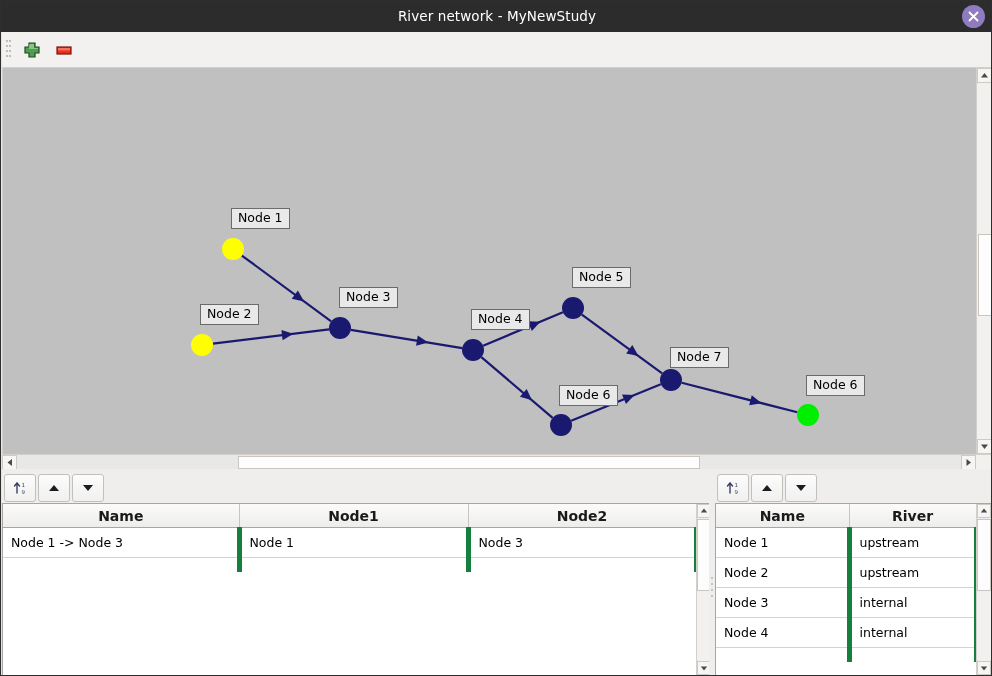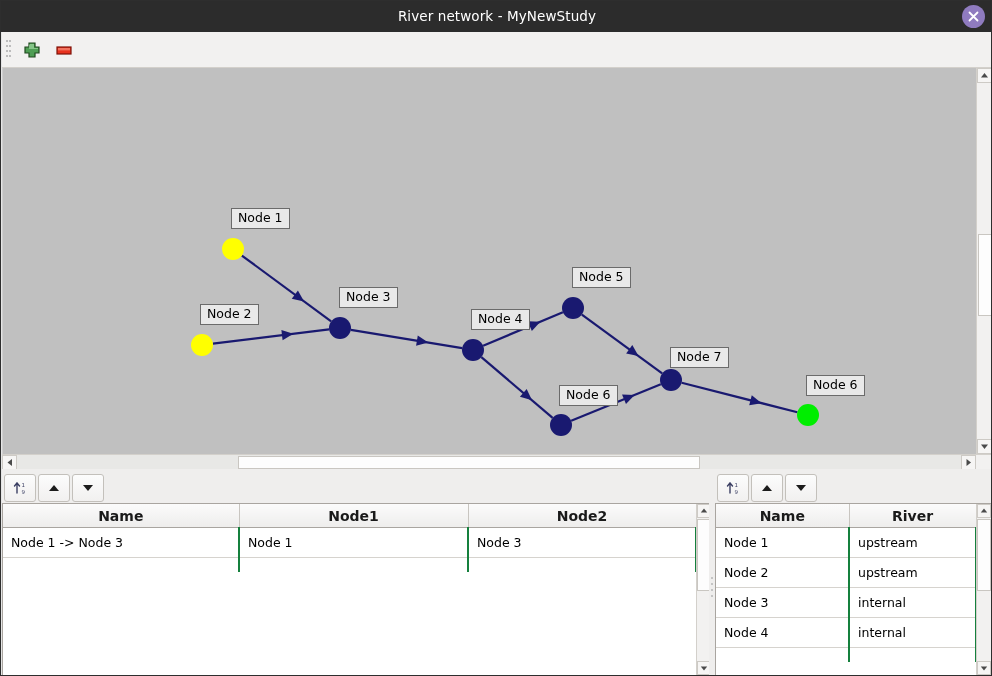--- a/index.html
+++ b/index.html
@@ -243,21 +243,21 @@
     border-right: 1px solid #c8c5c0;
     border-bottom: 1px solid #a9a5a0;
     font-weight: bold;
     font-size: 14px;
     height: 23px;
     text-align: center;
     color: #1a1a1a;
     padding: 0;
   }
   table.tbl td {
-    border-right: 2px solid #15803d;
+    border-right: 5px solid #15803d;
     border-bottom: 1px solid #d6d3ce;
     height: 29px;
     padding: 0 0 0 8px;
     text-align: left;
     color: #000;
     background: #ffffff;
     overflow: hidden;
     white-space: nowrap;
   }
   table.tbl tr.spacer td { height: 14px; border-bottom: none; }

